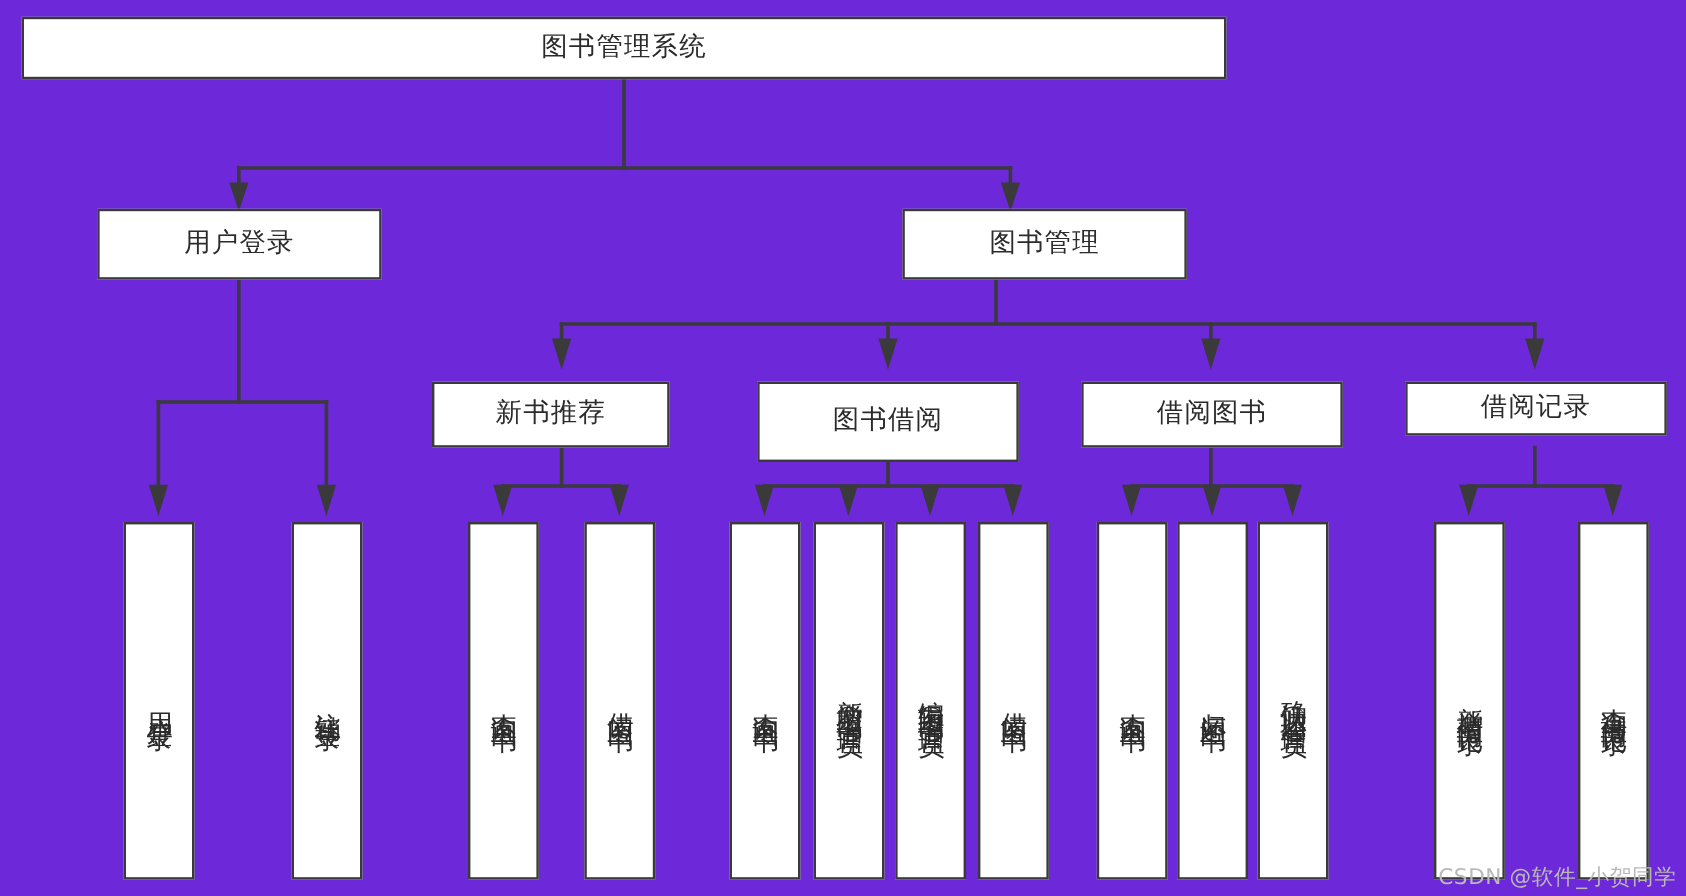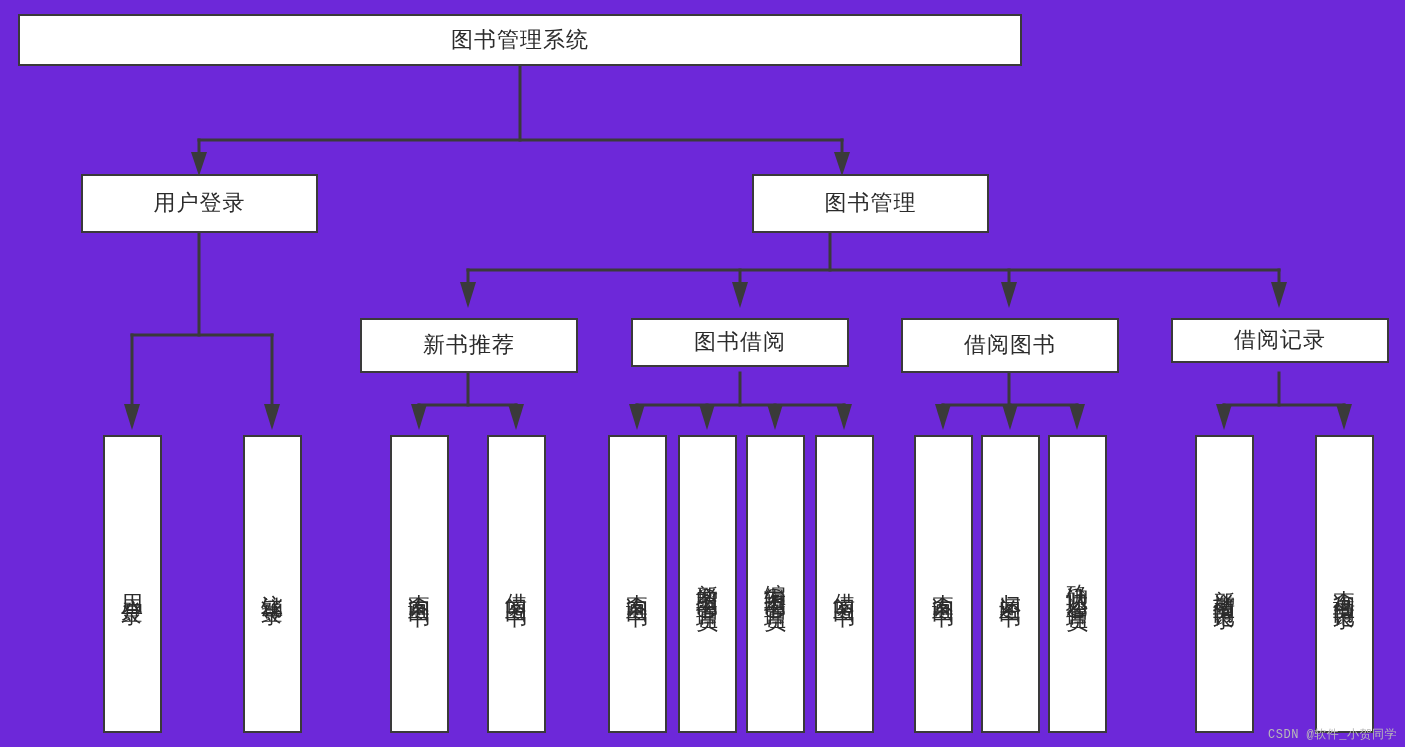--- a/index.html
+++ b/index.html
@@ -56,26 +56,25 @@
     text-align: center;
   }
   .node.vert .label {
     writing-mode: vertical-rl;
     text-orientation: upright;
   }
   #watermark {
     position: absolute;
     right: 8px;
     bottom: 4px;
-    font-size: 12px;
+    font-size: 18px;
     color: #b9b9b9;
     letter-spacing: 0.5px;
     z-index: 9;
     white-space: nowrap;
-    font-family: Liberation Mono, monospace;
   }
 </style>
 </head>
 <body>
 
 <div id="diagram-root">
 
   <svg id="edges" viewBox="0 0 1405 747" xmlns="http://www.w3.org/2000/svg">
     <defs>
       <marker id="arrow" viewBox="0 0 12 12" refX="6" refY="11" markerWidth="9" markerHeight="11" orient="auto-start-reverse" markerUnits="userSpaceOnUse">
@@ -155,25 +154,25 @@
   </div>
 
   <div class="node horiz" style="left:81px; top:174px; width:237px; height:59px;">
     <span class="label">用户登录</span>
   </div>
 
   <div class="node horiz" style="left:712px; top:174px; width:237px; height:59px;margin-left:40px;">
     <span class="label">图书管理</span>
   </div>
 
-  <div class="node horiz" style="left:360px; top:318px; width:218px; height:55px;">
+  <div class="node horiz" style="left:360px; top:318px; width:198px; height:55px;">
     <span class="label">新书推荐</span>
   </div>
 
-  <div class="node horiz" style="left:631px; top:318px; width:218px; height:49px;">
+  <div class="node horiz" style="left:631px; top:318px; width:218px; height:67px;">
     <span class="label">图书借阅</span>
   </div>
 
   <div class="node horiz" style="left:901px; top:318px; width:218px; height:55px;">
     <span class="label">借阅图书</span>
   </div>
 
   <div class="node horiz" style="left:1171px; top:318px; width:218px; height:45px;">
     <span class="label">借阅记录</span>
   </div>

